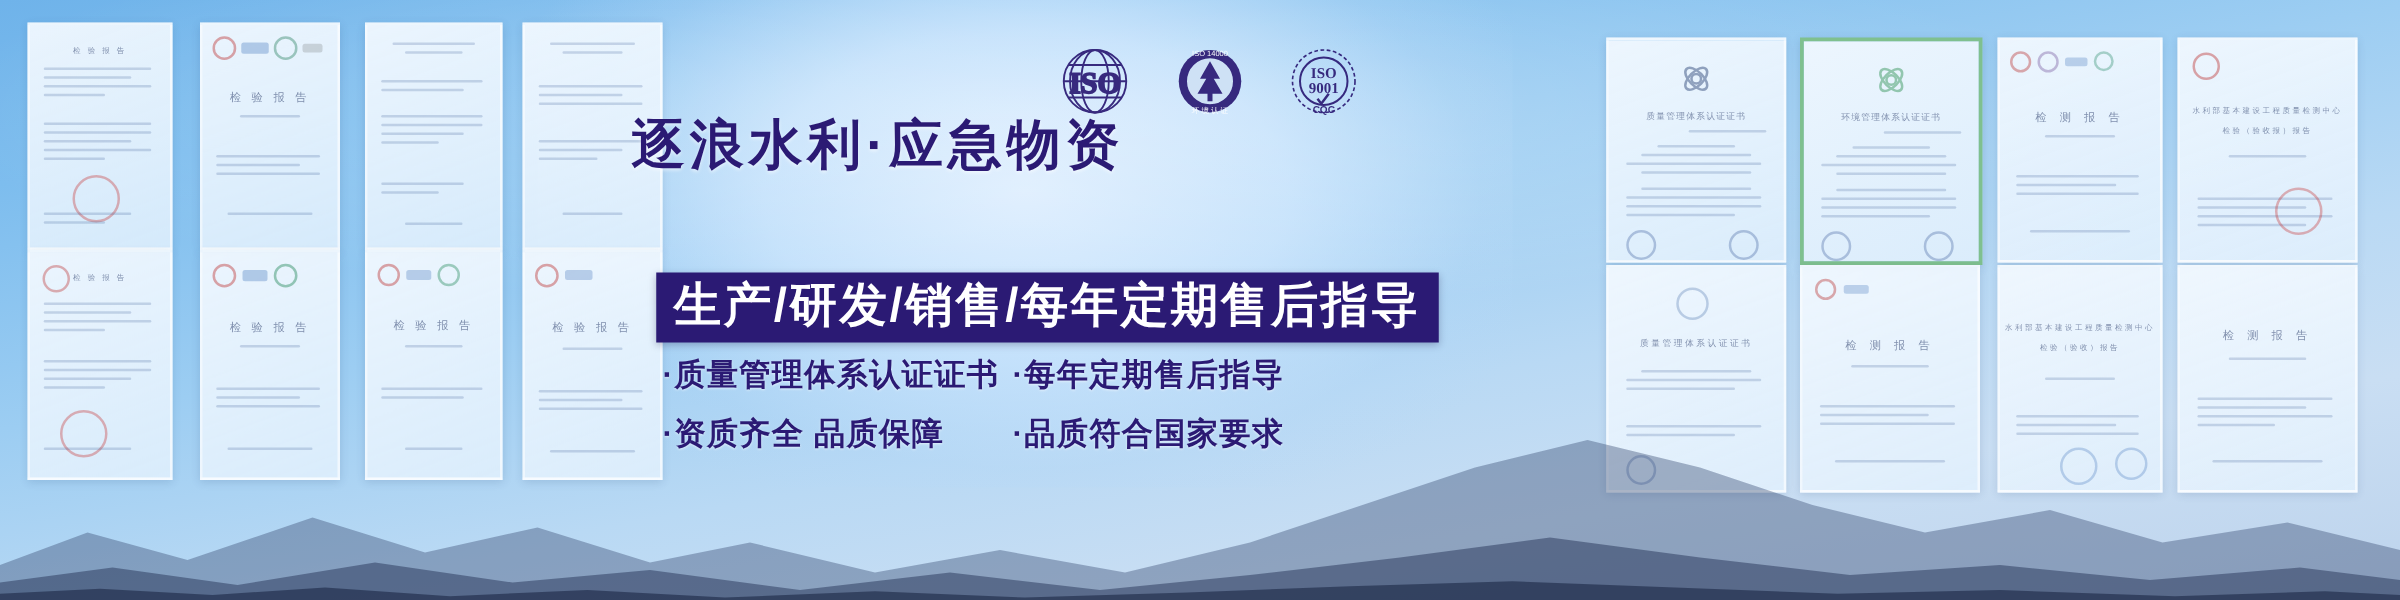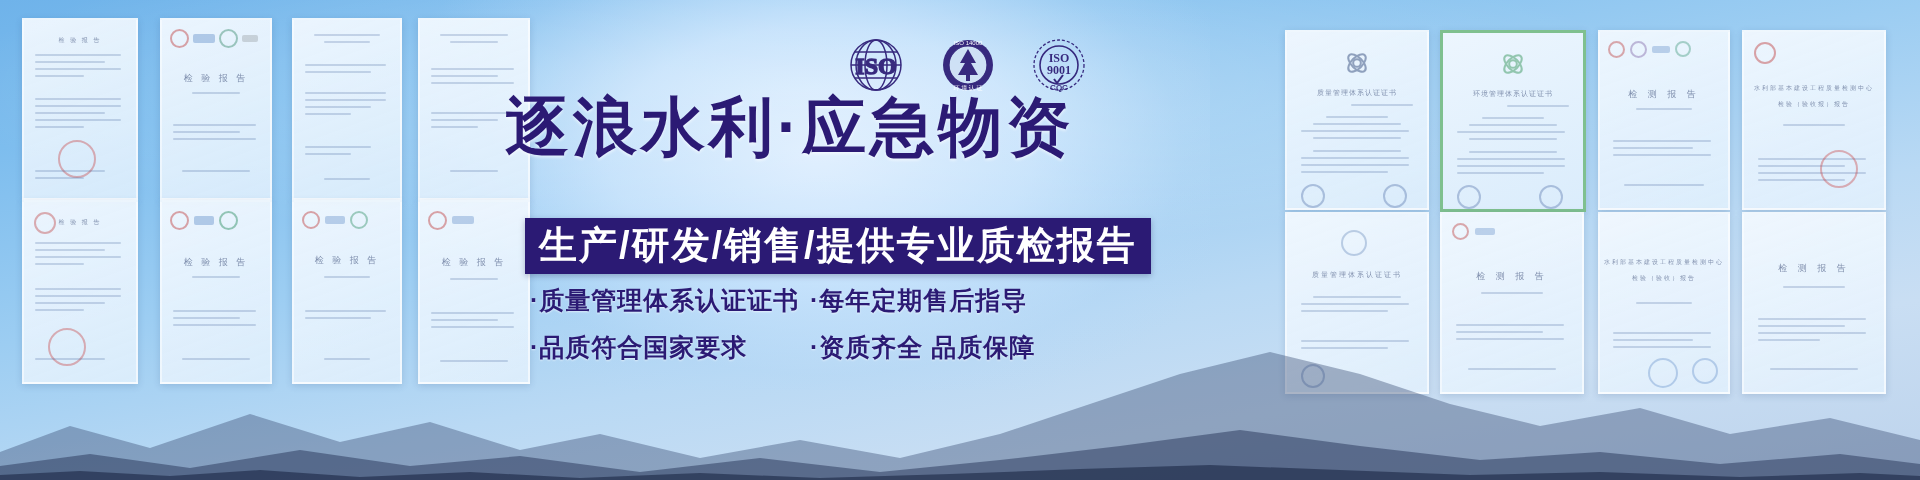--- a/index.html
+++ b/index.html
@@ -69,21 +69,21 @@
   
   .badges{
     position:absolute;left:845px;top:36px;width:245px;height:62px;
     display:flex;align-items:center;justify-content:space-between;
   }
   .badge{opacity:.92;}
 
   
   .headline{
     position:absolute;left:505px;top:95px;width:600px;
-    font-size:64px;line-height:1;font-weight:bold;letter-spacing:4px;
+    font-size:43px;line-height:1;font-weight:bold;letter-spacing:4px;
     color:#2b1a74;white-space:nowrap;
     text-shadow:0 2px 3px rgba(255,255,255,.55);
   }
   .subbar{
     position:absolute;left:525px;top:218px;
     background:#2b1a74;color:#ffffff;
     padding:8px 14px 10px 14px;
     font-size:38px;line-height:1;font-weight:bold;letter-spacing:2px;
     white-space:nowrap;
     box-shadow:0 2px 6px rgba(20,20,70,.28);
@@ -473,22 +473,22 @@
         <text x="31" y="26" text-anchor="middle" font-family="'Liberation Serif',serif" font-size="12" font-weight="bold" fill="#2b1a74">ISO</text>
         <text x="31" y="38" text-anchor="middle" font-family="'Liberation Serif',serif" font-size="12" font-weight="bold" fill="#2b1a74">9001</text>
         <path d="M26,43 l3,4 l6,-8" fill="none" stroke="#2b1a74" stroke-width="2"></path>
         <text x="31" y="54" text-anchor="middle" font-family="'Liberation Sans',sans-serif" font-size="8" font-weight="bold" fill="#2b1a74">CQC</text>
       </svg>
     </div>
   </div>
 
   <div class="headline">逐浪水利·应急物资</div>
 
-  <div class="subbar">生产/研发/销售/提供专业质检报告</div>
+  <div class="subbar">生产/研发/销售/每年定期售后指导</div>
 
   <div class="features">
     <div class="feat">·质量管理体系认证证书</div>
     <div class="feat">·每年定期售后指导</div>
+    <div class="feat">·资质齐全 品质保障</div>
     <div class="feat">·品质符合国家要求</div>
-    <div class="feat">·资质齐全 品质保障</div>
   </div>
 
 </div>
 
 </body></html>

